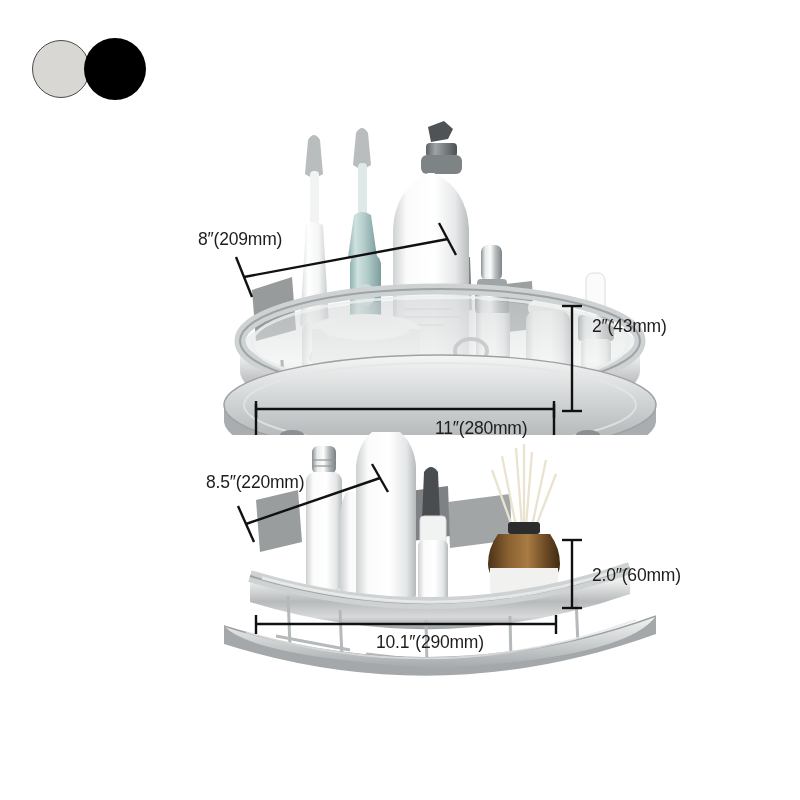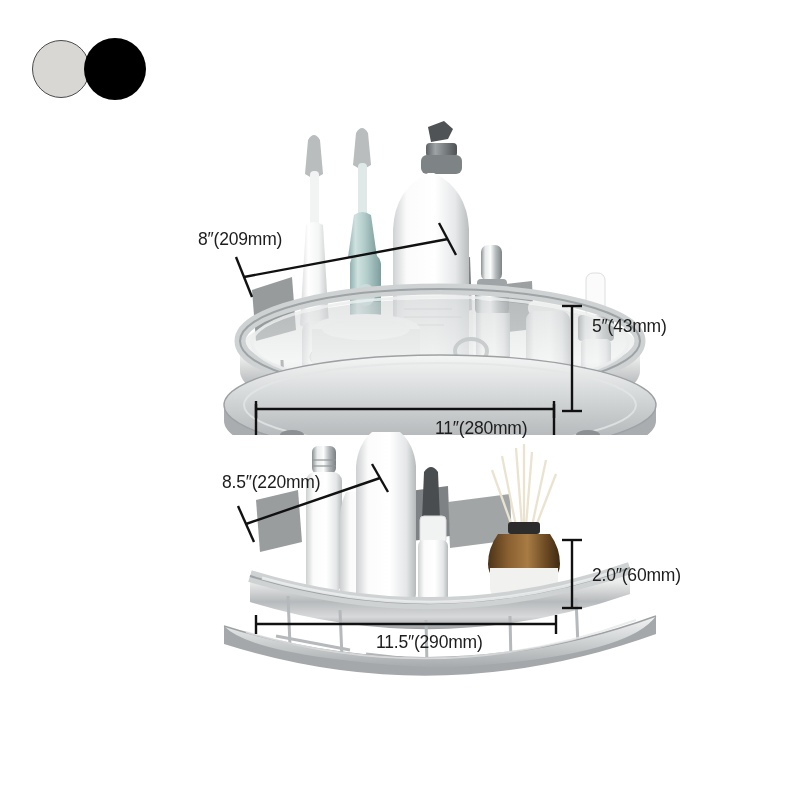--- a/index.html
+++ b/index.html
@@ -253,21 +253,21 @@
         <line x1="382" y1="201" x2="402" y2="201"></line>
         <line x1="382" y1="306" x2="402" y2="306"></line>
       </g>
       <g stroke="#111111" stroke-width="2.4" fill="none">
         <line x1="76" y1="299" x2="76" y2="330"></line>
         <line x1="374" y1="299" x2="374" y2="330"></line>
       </g>
     </svg>
 
     <span class="dim-label" style="left:18px; top:124px;">8″(209mm)</span>
-    <span class="dim-label" style="left:412px; top:211px;">5″(43mm)</span>
+    <span class="dim-label" style="left:412px; top:211px;">2″(43mm)</span>
   </div>
 
   <svg style="position:absolute;left:180px;top:400px;width:520px;height:40px;pointer-events:none" viewBox="0 0 520 40">
     <line x1="76" y1="9" x2="374" y2="9" stroke="#111111" stroke-width="2.4"></line>
     <line x1="76" y1="1" x2="76" y2="18" stroke="#111111" stroke-width="2.4"></line>
     <line x1="374" y1="1" x2="374" y2="18" stroke="#111111" stroke-width="2.4"></line>
   </svg>
   <span class="dim-label" style="position:absolute; left:435px; top:418px;">11″(280mm)</span>
 
   <div class="product" id="product-bottom">
@@ -388,24 +388,24 @@
         <line x1="58" y1="76" x2="74" y2="112"></line>
         <line x1="192" y1="34" x2="208" y2="62"></line>
       </g>
       <g stroke="#111111" stroke-width="2.4" fill="none">
         <line x1="392" y1="110" x2="392" y2="178"></line>
         <line x1="382" y1="110" x2="402" y2="110"></line>
         <line x1="382" y1="178" x2="402" y2="178"></line>
       </g>
     </svg>
 
-    <span class="dim-label" style="left:42px; top:42px;text-align:right;">8.5″(220mm)</span>
+    <span class="dim-label" style="left:26px; top:42px;text-align:right;">8.5″(220mm)</span>
     <span class="dim-label" style="left:412px; top:135px;">2.0″(60mm)</span>
   </div>
 
   <svg style="position:absolute;left:180px;top:612px;width:520px;height:36px;pointer-events:none" viewBox="0 0 520 36">
     <line x1="76" y1="12" x2="376" y2="12" stroke="#111111" stroke-width="2.4"></line>
     <line x1="76" y1="3" x2="76" y2="22" stroke="#111111" stroke-width="2.4"></line>
     <line x1="376" y1="3" x2="376" y2="22" stroke="#111111" stroke-width="2.4"></line>
   </svg>
-  <span class="dim-label" style="position:absolute; left:376px; top:632px;">11.5″(290mm)</span>
+  <span class="dim-label" style="position:absolute; left:376px; top:632px;">10.1″(290mm)</span>
 
 </div>
 
 </body></html>

